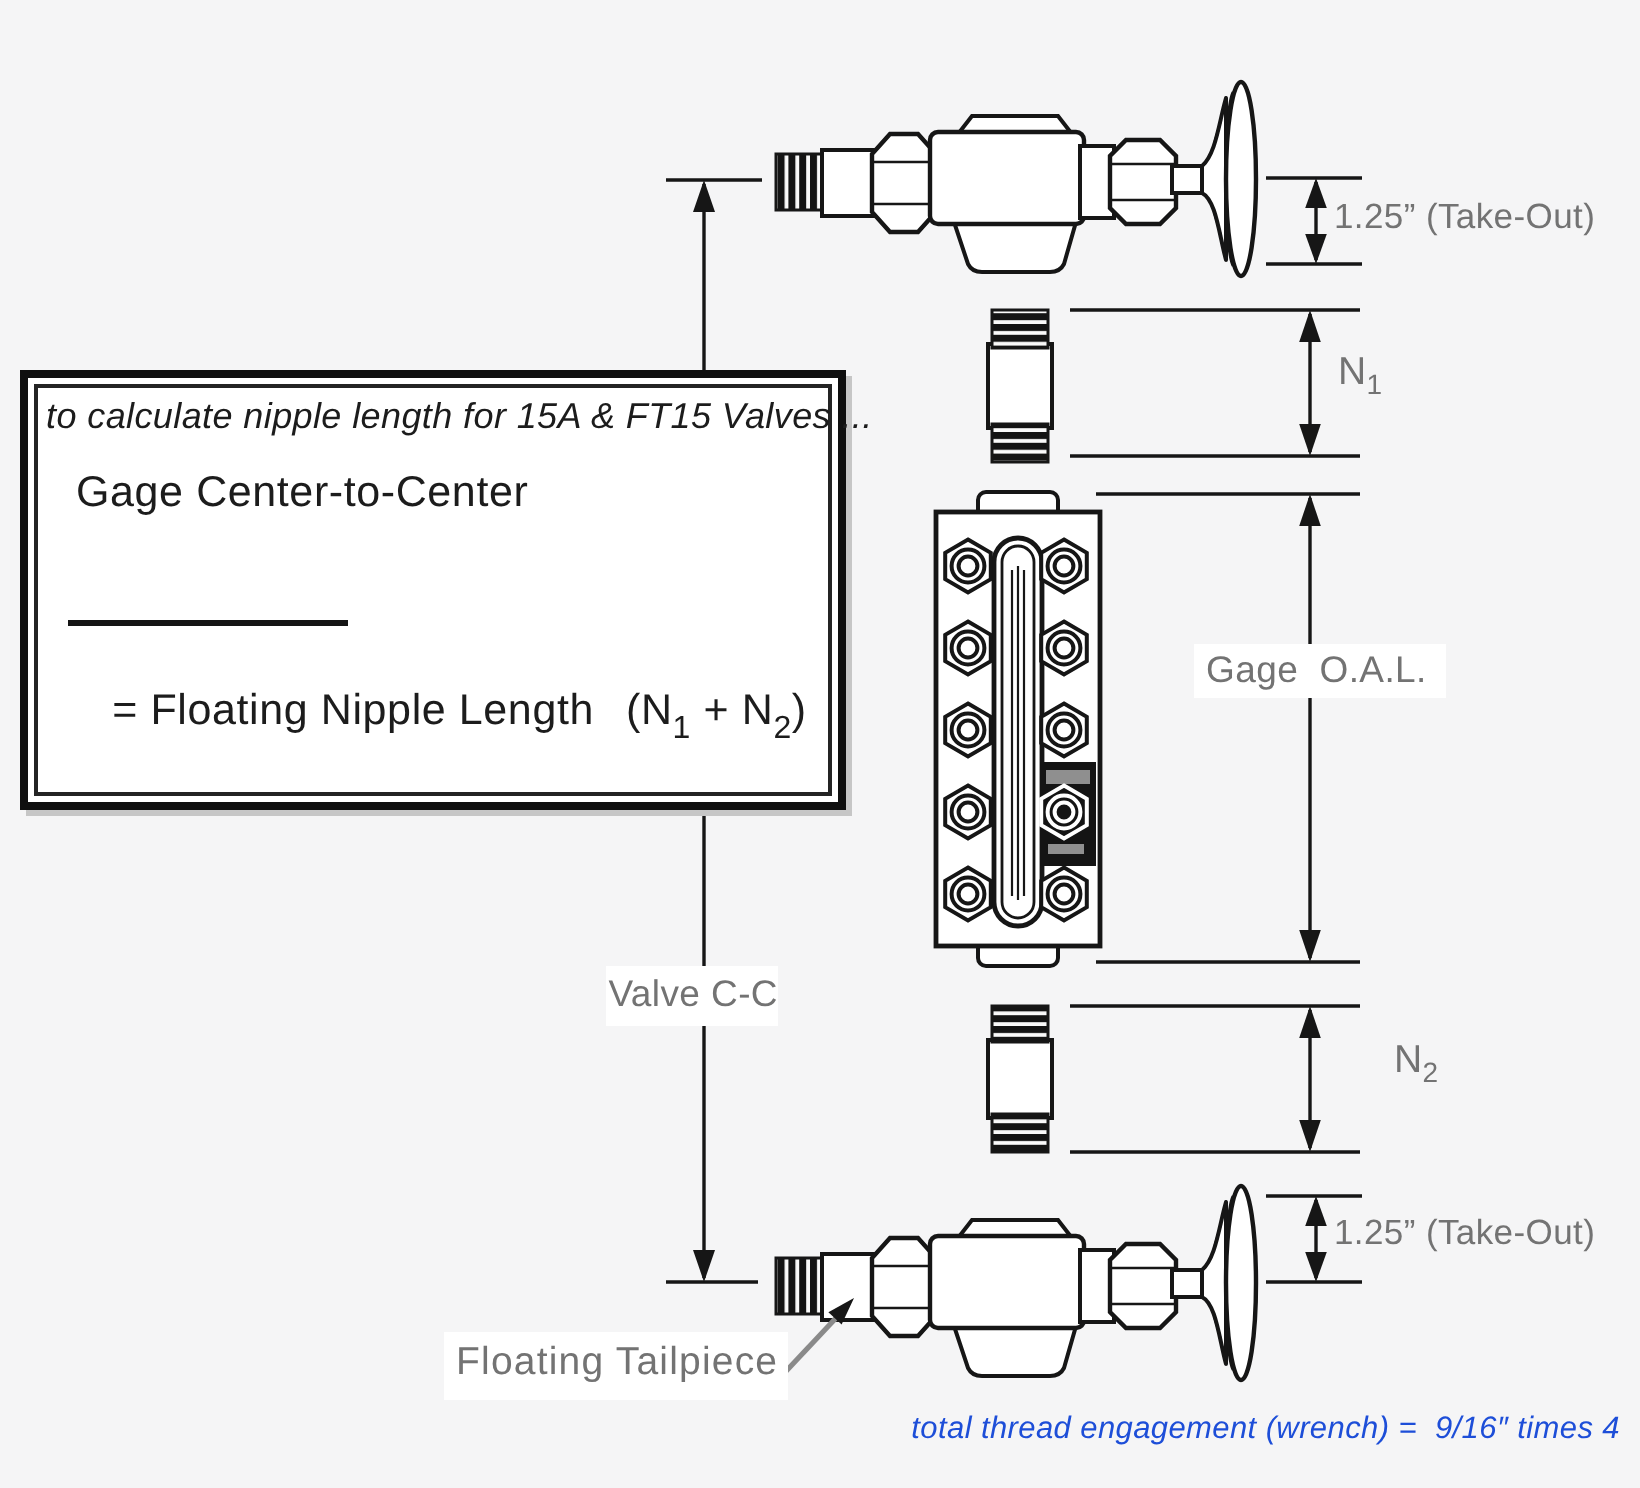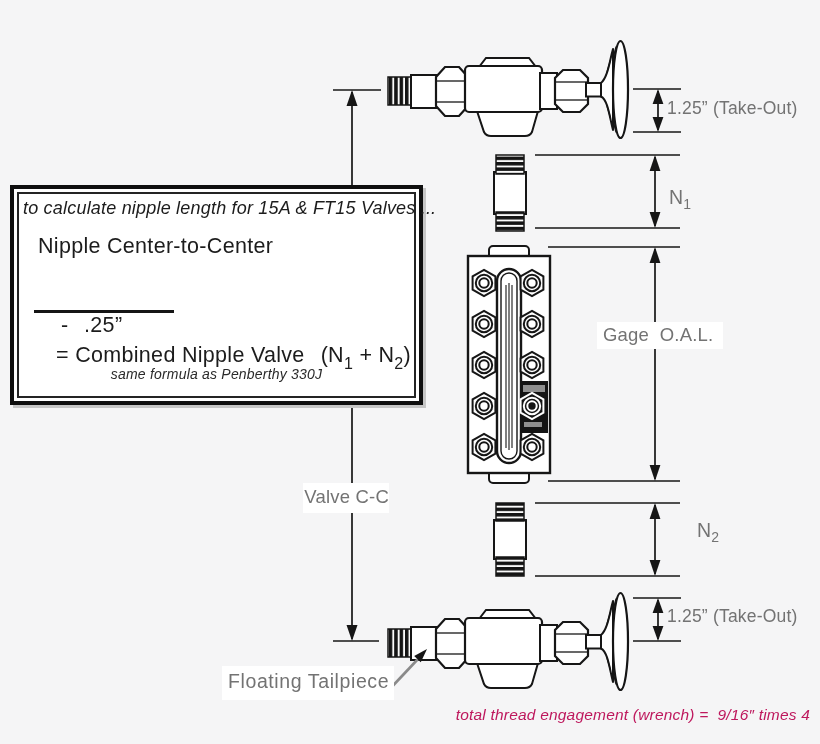--- a/index.html
+++ b/index.html
@@ -35,21 +35,21 @@
   .fxrule{position:absolute;left:20px;top:121px;width:140px;height:2.5px;background:#151515;}
   .fxresult{position:absolute;left:17px;top:129px;font-size:21.5px;letter-spacing:.3px;white-space:pre;}
   .fxformula{margin-left:16px;}
   .fxsub{font-size:16px;vertical-align:-7px;}
   .fxfoot{
     position:absolute;left:0;right:0;top:177px;text-align:center;
     font-style:italic;font-size:14px;color:#2a2a2a;letter-spacing:.2px;
   }
   .footer{
     position:absolute;right:10px;top:706px;
-    font-style:italic;font-size:15.5px;color:#be185d;white-space:pre;letter-spacing:.2px;
+    font-style:italic;font-size:15.5px;color:#1d4ed8;white-space:pre;letter-spacing:.2px;
   }
 </style>
 </head>
 <body>
 
 <svg width="820" height="744" viewBox="0 0 820 744">
   <defs>
     <pattern id="thv" patternUnits="userSpaceOnUse" width="5.4" height="8">
       <rect width="5.4" height="8" fill="#141414"></rect>
       <rect x="3.5" width="1.9" height="8" fill="#fafafa"></rect>
@@ -192,34 +192,30 @@
 
   <g>
     <line x1="387" y1="692" x2="418" y2="659" stroke="#8a8a8a" stroke-width="2.6"></line>
     <polygon points="427,649 420.8,662.3 414.2,656.1" fill="#161616"></polygon>
   </g>
 </svg>
 
 <div class="fxbox">
   <div class="fxinner"></div>
   <div class="fxtitle">to calculate nipple length for 15A &amp; FT15 Valves ...</div>
-  <div class="fxline" style="left:24px;top:45px;">Nipple Center-to-Center</div>
-  <div class="fxline" style="left:22px;top:99px;">
-    <span class="fxdash">-</span><span>.25”</span>
-  </div>
+  <div class="fxline" style="left:24px;top:45px;">Gage Center-to-Center</div>
   <div class="fxrule"></div>
   <div class="fxresult">
-    <span>=</span> <span>Combined Nipple Valve</span><span class="fxformula"><span>(N</span><span class="fxsub">1</span><span> + N</span><span class="fxsub">2</span><span>)</span></span>
+    <span>=</span> <span>Floating Nipple Length</span><span class="fxformula"><span>(N</span><span class="fxsub">1</span><span> + N</span><span class="fxsub">2</span><span>)</span></span>
   </div>
-  <div class="fxfoot">same formula as Penberthy 330J</div>
 </div>
 
 <div class="lbl" style="left:667px;top:98px;font-size:17.5px;">1.25” (Take-Out)</div>
 
-<div class="lbl" style="left:669px;top:186px;font-size:19.5px;"><span>N</span><span class="sub">1</span></div>
+<div class="lbl" style="left:669px;top:175px;font-size:19.5px;"><span>N</span><span class="sub">1</span></div>
 
 <div class="lbl patch" style="left:597px;top:322px;font-size:18.5px;padding:2px 10px 4px 6px;">Gage  O.A.L.</div>
 
 <div class="lbl patch" style="left:303px;top:483px;width:86px;text-align:right;font-size:18.5px;padding:3px 0 6px 0;">Valve C-C</div>
 
 <div class="lbl" style="left:669px;top:519px;font-size:19.5px;margin-left:28px;"><span>N</span><span class="sub">2</span></div>
 
 <div class="lbl" style="left:667px;top:606px;font-size:17.5px;">1.25” (Take-Out)</div>
 
 <div class="lbl patch" style="left:222px;top:666px;font-size:19.5px;padding:4px 5px 8px 6px;letter-spacing:.6px;">Floating Tailpiece</div>

